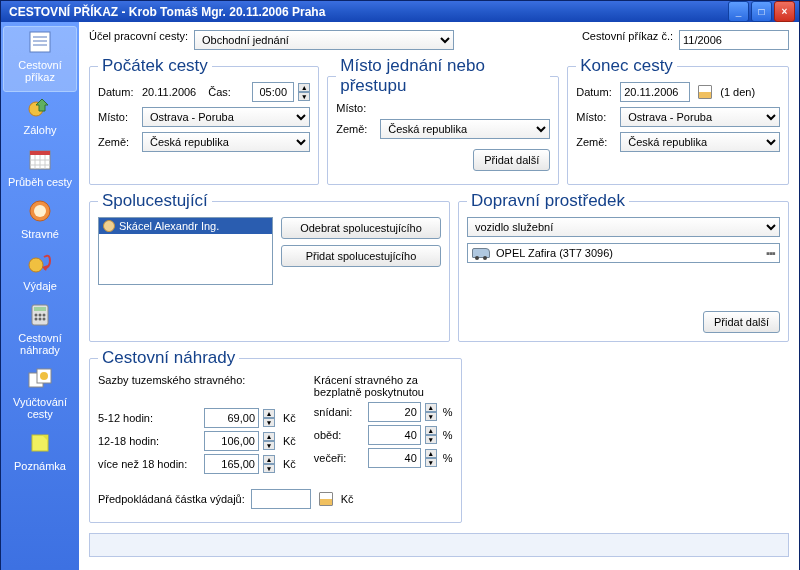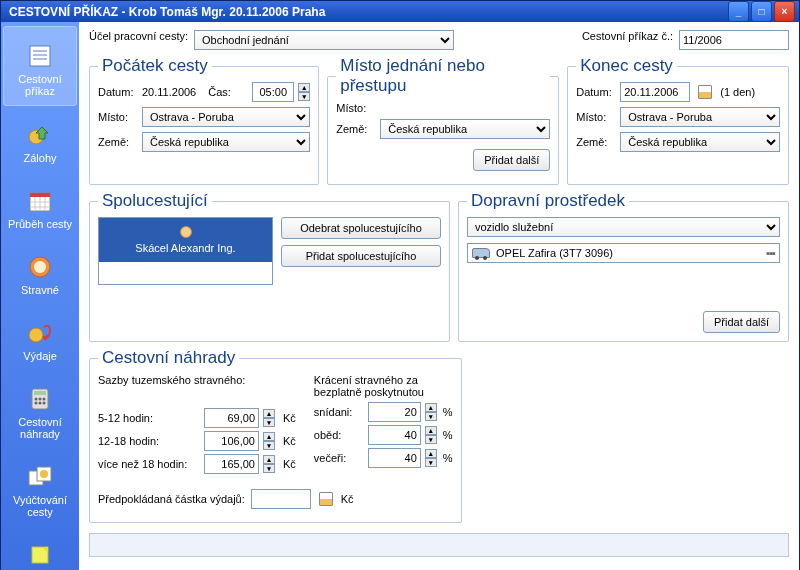--- a/index.html
+++ b/index.html
@@ -5,39 +5,39 @@
 * { box-sizing: border-box; margin: 0; padding: 0; font-family: Tahoma, Arial, sans-serif; font-size: 11px; }
 body { background: #ece9d8; width: 800px; height: 570px; overflow: hidden; }
 .window { border: 1px solid #0a246a; width: 800px; height: 570px; display: flex; flex-direction: column; }
 .titlebar { background: linear-gradient(to bottom, #3a6ee0 0%, #2459c9 50%, #1445b5 100%); height: 28px; display: flex; align-items: center; padding: 0 4px; color: #fff; font-weight: bold; }
 .titlebar .title { flex: 1; padding-left: 4px; font-size: 12px; }
 .winbtns { display: flex; gap: 2px; }
 .winbtn { width: 21px; height: 21px; background: linear-gradient(to bottom,#5d9dff,#2a6ae0); border: 1px solid #1040a0; border-radius: 3px; color:#fff; display:flex; align-items:center; justify-content:center; font-weight:bold; font-size:10px; cursor:pointer;}
 .winbtn.close { background: linear-gradient(to bottom,#f07060,#d03020); border-color:#a02010;}
 .body { flex:1; display:flex; background:#fff; }
 .sidebar { width: 78px; background: linear-gradient(to bottom,#6a9dff 0%, #3a6ee0 100%); display:flex; flex-direction:column; padding-top:4px; }
-.sitem { display:flex; flex-direction:column; align-items:center; color:#fff; padding:14px 2px 8px; cursor:pointer; text-align:center; font-size:10px; }
+.sitem { display:flex; flex-direction:column; align-items:center; color:#fff; padding:0 2px 8px; cursor:pointer; text-align:center; font-size:10px; }
 .sitem.active { background: rgba(255,255,255,0.25); border: 1px solid #aaccff; border-radius:3px; margin: 0 2px;}
 .sicon { width:30px; height:30px; display:flex; align-items:center; justify-content:center; margin-bottom:2px; }
 .maincol { flex:1; padding: 8px 10px 4px 10px; background:#fff; display:flex; flex-direction:column; gap:6px; }
 .toprow { display:flex; align-items:flex-start; gap:6px; }
 .toprow label { }
 .combo, .txt { border:1px solid #7f9db9; background:#fff; height:20px; padding:1px 3px; }
 .combo { background: linear-gradient(to bottom,#fff,#f0f0f0); }
 select.combo { padding-right:14px; }
 .row3 { display:flex; gap:8px; }
 fieldset { border:1px solid #b8c7e6; border-radius:2px; padding:6px 8px 8px; }
 legend { color:#15428b; padding:0 4px; font-size:17px;}
 .frow { display:flex; align-items:center; gap:6px; margin-bottom:5px; }
 .frow label { min-width:38px; }
 .spin { display:inline-flex; flex-direction:column; margin-left:-2px;}
 .spin b { width:12px; height:9px; border:1px solid #7f9db9; background:#eaeaea; font-size:7px; line-height:7px; text-align:center; cursor:pointer;}
 .btn { background: linear-gradient(to bottom,#fff,#e8e8e8); border:1px solid #7f9db9; border-radius:3px; padding:3px 10px; cursor:pointer; min-height:22px; }
 .listbox { border:1px solid #7f9db9; background:#fff; }
-.listbox .sel { background:#2a5db0; color:#fff; padding:8px 4px; display:flex; align-items:center; gap:4px;flex-direction:column; }
+.listbox .sel { background:#2a5db0; color:#fff; padding:2px 4px; display:flex; align-items:center; gap:4px; }
 .midrow { display:flex; gap:8px; }
 .naklrow { display:flex; align-items:center; gap:6px; margin:3px 0;}
 .naklrow label { width:100px; }
 .naklrow .txt { width:55px; text-align:right;}
 .kc { margin-left:2px; }
 .pctrow { display:flex; align-items:center; gap:6px; margin:3px 0;}
 .pctrow label { width:48px;}
 .pctrow .txt { width:53px; text-align:right;}
 .bottombar { border:1px solid #b8c7e6; background:#eef3fb; height:24px; margin-top:4px;}
 .footer { display:flex; padding:8px 10px; gap:10px; }

